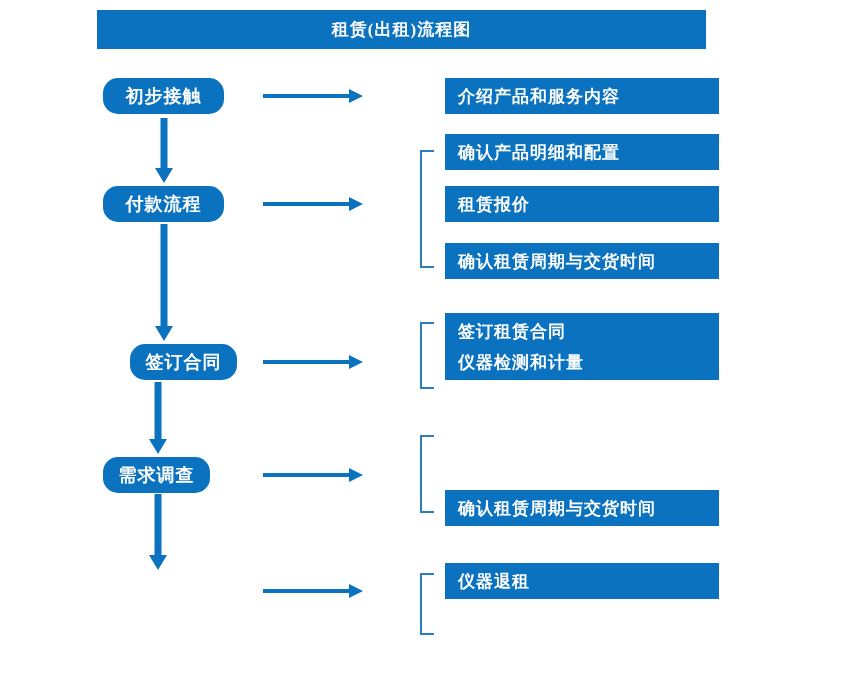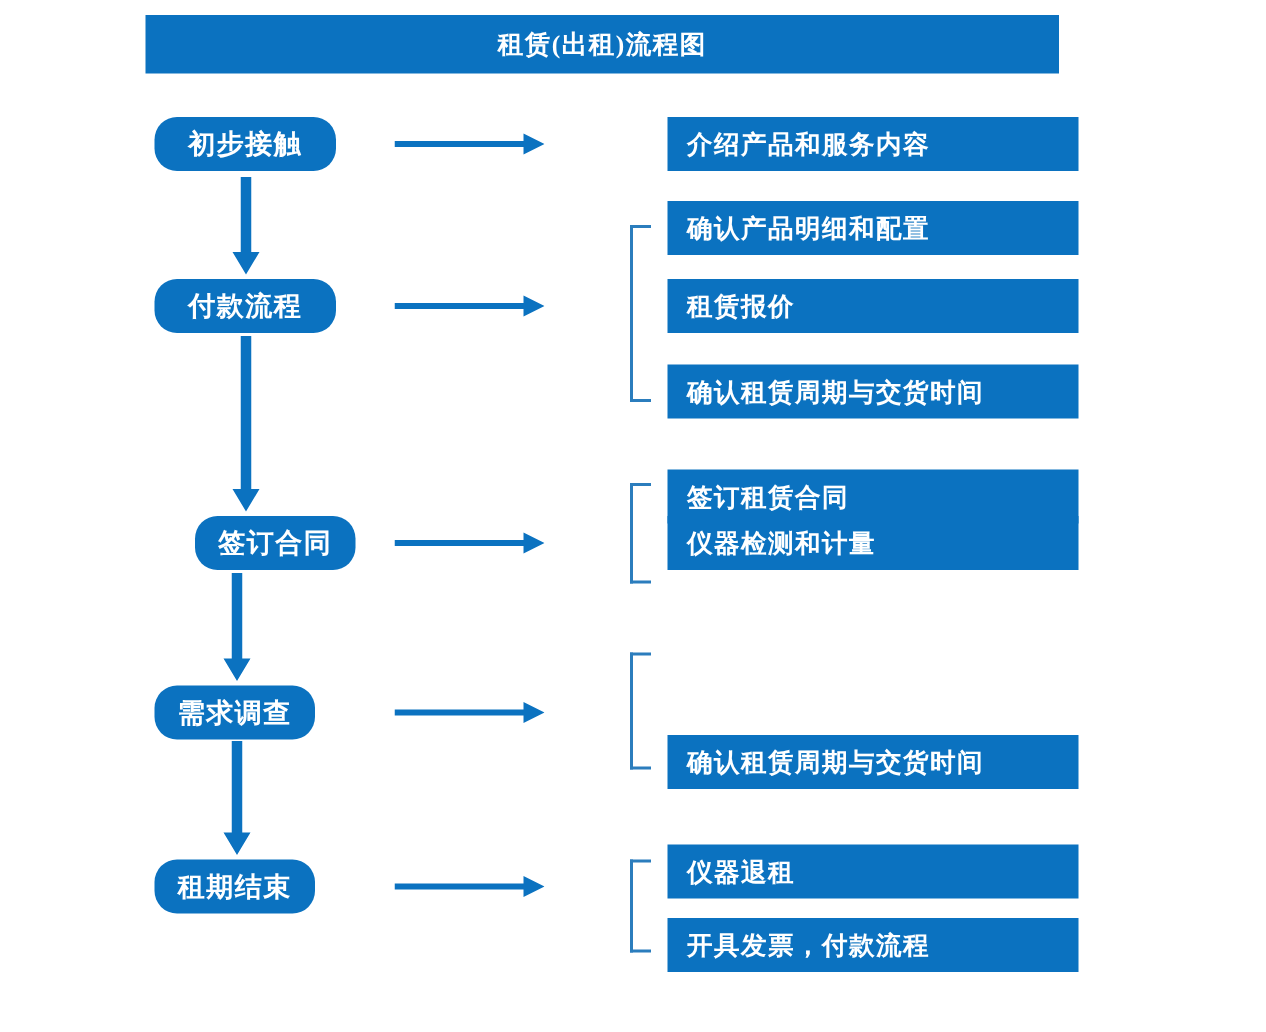--- a/index.html
+++ b/index.html
@@ -80,35 +80,33 @@
 <body>
 
 <div id="canvas">
 
   <div class="box title-bar">租赁(出租)流程图</div>
 
   <div class="box stage-box" style="top:78px;">初步接触</div>
   <div class="box stage-box" style="top:186px;">付款流程</div>
   <div class="box stage-box narrow" style="top:344px;margin-left:27px;">签订合同</div>
   <div class="box stage-box narrow" style="top:457px;">需求调查</div>
-  <div class="box stage-box narrow" style="top:573px;">租期结束</div>
 
   <div class="box detail-box" style="top:78px;">介绍产品和服务内容</div>
 
   <div class="box detail-box" style="top:134px;">确认产品明细和配置</div>
   <div class="box detail-box" style="top:186px;">租赁报价</div>
   <div class="box detail-box" style="top:243px;">确认租赁周期与交货时间</div>
 
   <div class="box detail-box" style="top:313px;">签订租赁合同</div>
   <div class="box detail-box" style="top:344px;">仪器检测和计量</div>
 
   <div class="box detail-box" style="top:490px;">确认租赁周期与交货时间</div>
 
   <div class="box detail-box" style="top:563px;">仪器退租</div>
-  <div class="box detail-box" style="top:612px;">开具发票，付款流程</div>
 
   <svg class="h-arrow" style="left:263px; top:87px;" viewBox="0 0 100 18">
     <path d="M0 7 H86 V2 L100 9 L86 16 V11 H0 Z" fill="#0b72c0"></path>
   </svg>
   <svg class="h-arrow" style="left:263px; top:195px;" viewBox="0 0 100 18">
     <path d="M0 7 H86 V2 L100 9 L86 16 V11 H0 Z" fill="#0b72c0"></path>
   </svg>
   <svg class="h-arrow" style="left:263px; top:353px;" viewBox="0 0 100 18">
     <path d="M0 7 H86 V2 L100 9 L86 16 V11 H0 Z" fill="#0b72c0"></path>
   </svg>

